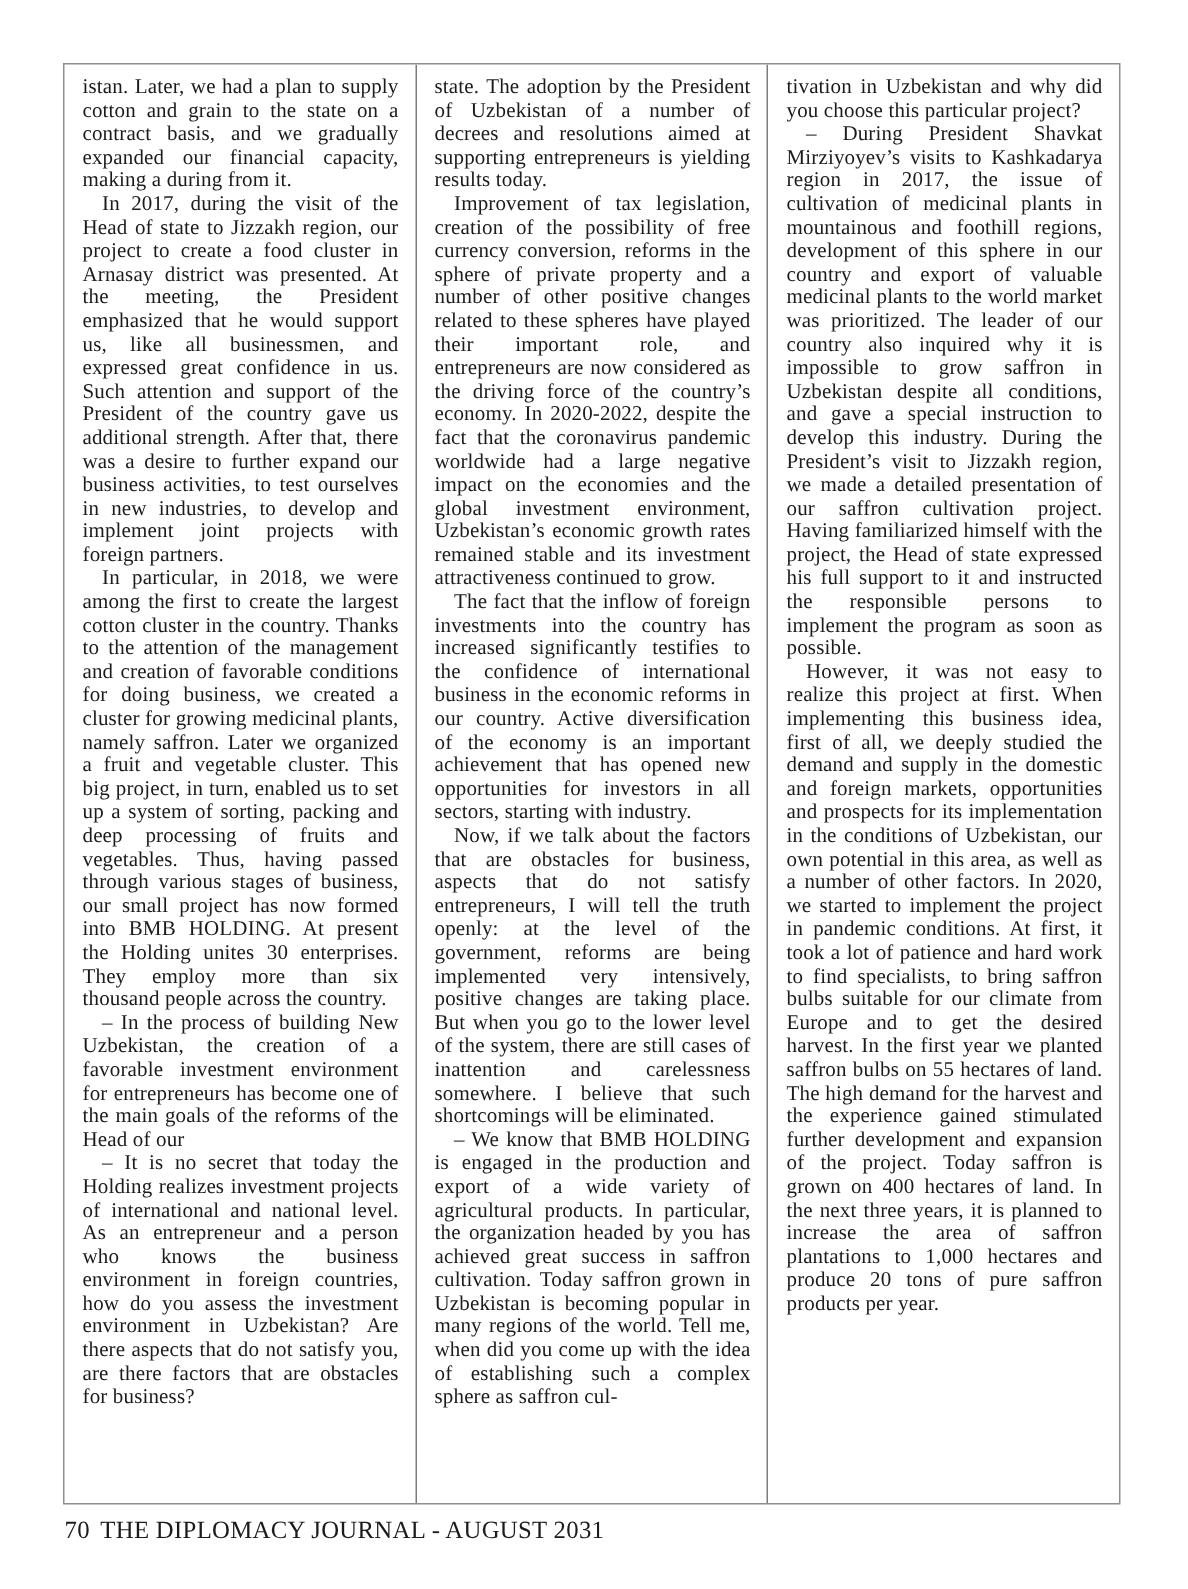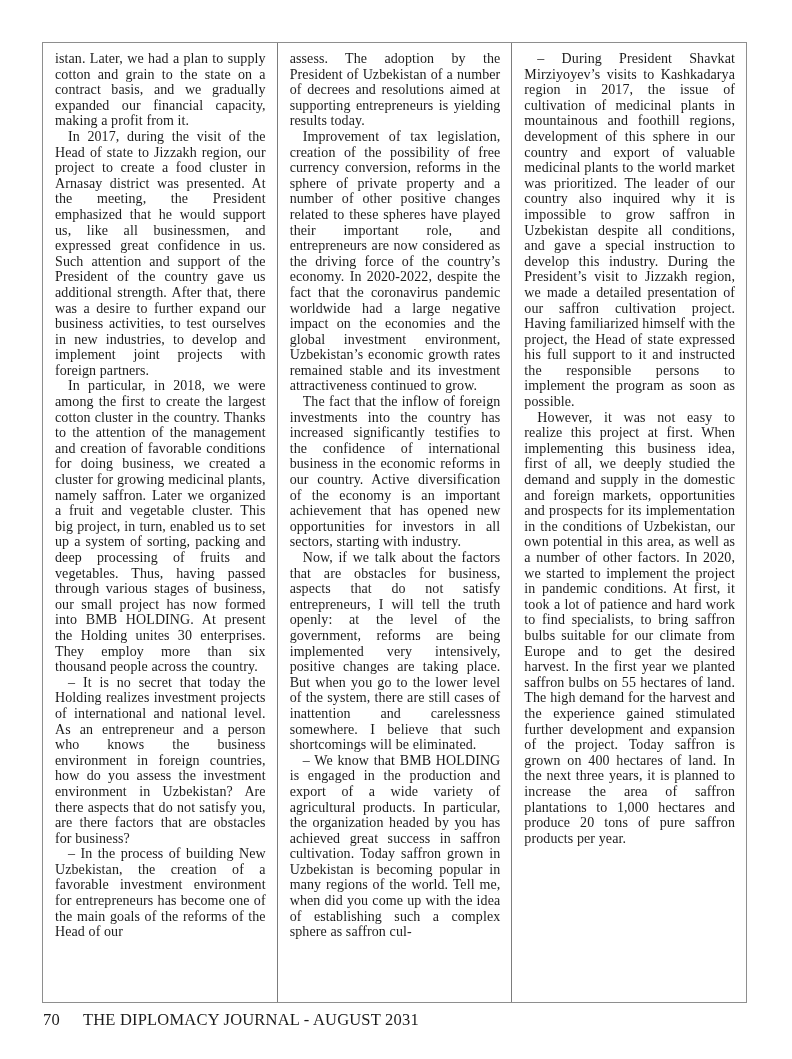--- a/index.html
+++ b/index.html
@@ -53,47 +53,48 @@
     position: absolute;
     left: 43px;
     top: 1010px;
     font-size: 16.5px;
     letter-spacing: 0.2px;
     white-space: nowrap;
     color: #1b1b1b;
   }
   .footer .pnum {
     display: inline-block;
-    margin-right: 23px;
+    margin-right: 7px;
   }
 </style>
 </head>
 <body>
 
 <div class="page">
 
   <div class="frame">
 
     <div class="col" lang="en">
-      <p class="cont">istan. Later, we had a plan to supply cotton and grain to the state on a contract basis, and we gradually expanded our financial capacity, making a profit from it.</p>
+      <p class="cont">istan. Later, we had a plan to supply cotton and grain to the state on a contract basis, and we gradually expanded our financial capacity, making a during from it.</p>
       <p>In 2017, during the visit of the Head of state to Jizzakh region, our project to create a food cluster in Arnasay district was presented. At the meeting, the President emphasized that he would support us, like all businessmen, and expressed great confidence in us. Such attention and support of the President of the country gave us additional strength. After that, there was a desire to further expand our business activities, to test ourselves in new industries, to develop and implement joint projects with foreign partners.</p>
       <p>In particular, in 2018, we were among the first to create the largest cotton cluster in the country. Thanks to the attention of the management and creation of favorable conditions for doing business, we created a cluster for growing medicinal plants, namely saffron. Later we organized a fruit and vegetable cluster. This big project, in turn, enabled us to set up a system of sorting, packing and deep processing of fruits and vegetables. Thus, having passed through various stages of business, our small project has now formed into BMB HOLDING. At present the Holding unites 30 enterprises. They employ more than six thousand people across the country.</p>
+      <p>– In the process of building New Uzbekistan, the creation of a favorable investment environment for entrepreneurs has become one of the main goals of the reforms of the Head of our</p>
       <p>– It is no secret that today the Holding realizes investment projects of international and national level. As an entrepreneur and a person who knows the business environment in foreign countries, how do you assess the investment environment in Uzbekistan? Are there aspects that do not satisfy you, are there factors that are obstacles for business?</p>
-      <p>– In the process of building New Uzbekistan, the creation of a favorable investment environment for entrepreneurs has become one of the main goals of the reforms of the Head of our</p>
     </div>
 
     <div class="col" lang="en">
-      <p class="cont">assess. The adoption by the President of Uzbekistan of a number of decrees and resolutions aimed at supporting entrepreneurs is yielding results today.</p>
+      <p class="cont">state. The adoption by the President of Uzbekistan of a number of decrees and resolutions aimed at supporting entrepreneurs is yielding results today.</p>
       <p>Improvement of tax legislation, creation of the possibility of free currency conversion, reforms in the sphere of private property and a number of other positive changes related to these spheres have played their important role, and entrepreneurs are now considered as the driving force of the country’s economy. In 2020-2022, despite the fact that the coronavirus pandemic worldwide had a large negative impact on the economies and the global investment environment, Uzbekistan’s economic growth rates remained stable and its investment attractiveness continued to grow.</p>
       <p>The fact that the inflow of foreign investments into the country has increased significantly testifies to the confidence of international business in the economic reforms in our country. Active diversification of the economy is an important achievement that has opened new opportunities for investors in all sectors, starting with industry.</p>
       <p>Now, if we talk about the factors that are obstacles for business, aspects that do not satisfy entrepreneurs, I will tell the truth openly: at the level of the government, reforms are being implemented very intensively, positive changes are taking place. But when you go to the lower level of the system, there are still cases of inattention and carelessness somewhere. I believe that such shortcomings will be eliminated.</p>
       <p>– We know that BMB HOLDING is engaged in the production and export of a wide variety of agricultural products. In particular, the organization headed by you has achieved great success in saffron cultivation. Today saffron grown in Uzbekistan is becoming popular in many regions of the world. Tell me, when did you come up with the idea of establishing such a complex sphere as saffron cul-</p>
     </div>
 
     <div class="col" lang="en">
+      <p class="cont">tivation in Uzbekistan and why did you choose this particular project?</p>
       <p>– During President Shavkat Mirziyoyev’s visits to Kashkadarya region in 2017, the issue of cultivation of medicinal plants in mountainous and foothill regions, development of this sphere in our country and export of valuable medicinal plants to the world market was prioritized. The leader of our country also inquired why it is impossible to grow saffron in Uzbekistan despite all conditions, and gave a special instruction to develop this industry. During the President’s visit to Jizzakh region, we made a detailed presentation of our saffron cultivation project. Having familiarized himself with the project, the Head of state expressed his full support to it and instructed the responsible persons to implement the program as soon as possible.</p>
       <p>However, it was not easy to realize this project at first. When implementing this business idea, first of all, we deeply studied the demand and supply in the domestic and foreign markets, opportunities and prospects for its implementation in the conditions of Uzbekistan, our own potential in this area, as well as a number of other factors. In 2020, we started to implement the project in pandemic conditions. At first, it took a lot of patience and hard work to find specialists, to bring saffron bulbs suitable for our climate from Europe and to get the desired harvest. In the first year we planted saffron bulbs on 55 hectares of land. The high demand for the harvest and the experience gained stimulated further development and expansion of the project. Today saffron is grown on 400 hectares of land. In the next three years, it is planned to increase the area of saffron plantations to 1,000 hectares and produce 20 tons of pure saffron products per year.</p>
     </div>
 
   </div>
 
   <div class="footer">
     <span class="pnum">70</span><span class="jtitle">THE DIPLOMACY JOURNAL - AUGUST 2031</span>
   </div>
 

